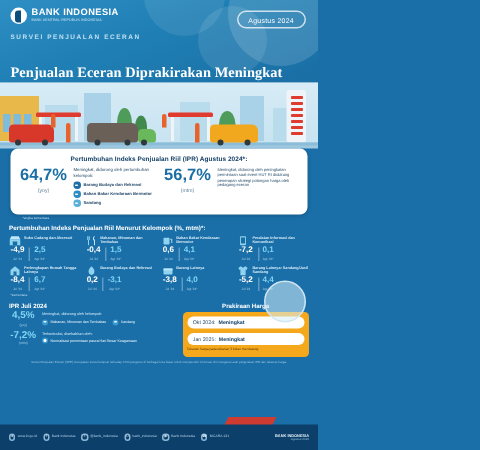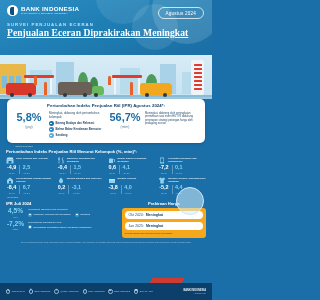--- a/index.html
+++ b/index.html
@@ -44,22 +44,22 @@
     border:.7px solid rgba(255,255,255,.75);
     border-radius:9px; padding:2.5px 7px;
     font-size:4.6px; color:#ffffff; letter-spacing:.2px;
   }
 
   .title-wrap { padding:6px 0 0 7px; position:relative; z-index:3; }
   .kicker {
     font-size:4.3px; color:#bfe0f2; letter-spacing:1.05px; font-weight:bold;
   }
   .main-title {
-    font-size:9.6px; color:#ffffff; font-weight:bold; margin-top:0;
-    letter-spacing:.05px; font-family:"Liberation Serif", serif;text-decoration:underline;
+    font-size:9.6px; color:#ffffff; font-weight:bold; margin-top:16px;
+    letter-spacing:.05px; font-family:"Liberation Serif", serif;
   }
 
   
   .illus { position:relative; height:53px; background:#cfe6f2; overflow:hidden; }
   .ill-sky { position:absolute; inset:0; background:linear-gradient(#d7ecf6,#c3e0f0); }
   .ill-bldg { position:absolute; bottom:14px; background:#a9d2e8; }
   .ill-road { position:absolute; left:0; right:0; bottom:0; height:13px; background:#9ec9e0; }
   .ill-road::before { content:""; position:absolute; top:0; left:0; right:0; height:1.5px; background:#8bbdd8; }
   .ill-canopy { position:absolute; height:3px; background:#e03b2f; border-radius:1px; }
   .ill-pole { position:absolute; width:1.6px; background:#f0f4f6; }
@@ -266,21 +266,21 @@
   <div class="ill-person" style="left:34px;bottom:23px;height:9px;"></div>
 </div>
 
 <div class="growth-band">
   <div class="growth-card">
     <div class="growth-head">Pertumbuhan Indeks Penjualan Riil (IPR) Agustus 2024*:</div>
     <div class="growth-cols">
 
       <div class="gcol">
         <div class="gnum-wrap">
-          <div class="gnum">5,8%</div>
+          <div class="gnum">64,7%</div>
           <div class="gper">(yoy)</div>
         </div>
         <div class="gtxt">
           <div>Meningkat, didorong oleh pertumbuhan kelompok:</div>
           <div class="gbullets">
             <div class="gbullet">
               <span class="bdot"></span>
               <span class="blabel">Barang Budaya dan Rekreasi</span>
             </div>
             <div class="gbullet">

